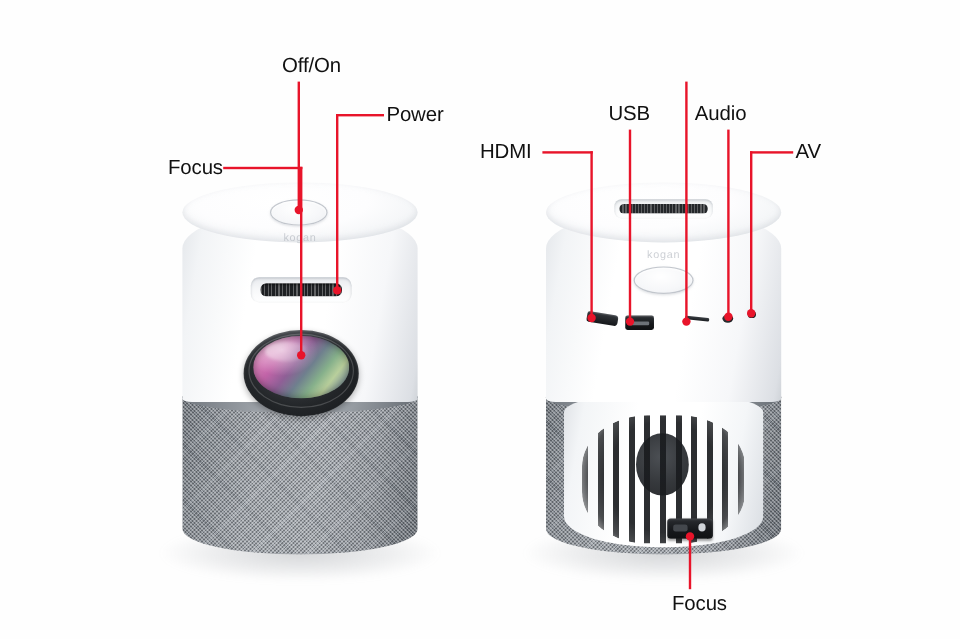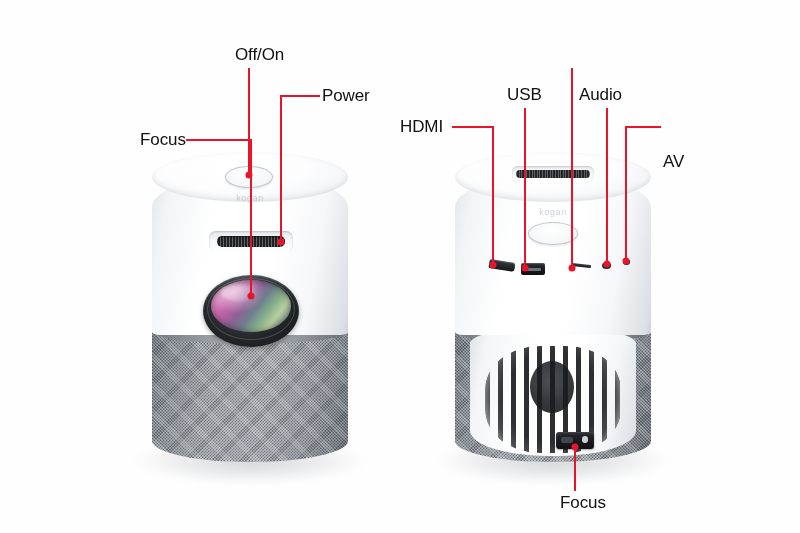--- a/index.html
+++ b/index.html
@@ -355,21 +355,21 @@
   <div class="lead-v" style="left:524px; top:108px; height:160px;"></div>
   <div class="dot" style="left:525px; top:268px;"></div>
 
   <div class="lead-v" style="left:571px; top:68px; height:200px;"></div>
   <div class="dot" style="left:572px; top:268px;"></div>
 
   <div class="label" style="left:579px; top:86px;">Audio</div>
   <div class="lead-v" style="left:606px; top:108px; height:156px;"></div>
   <div class="dot" style="left:607px; top:264px;"></div>
 
-  <div class="label" style="left:663px; top:118px;margin-top:35px;">AV</div>
+  <div class="label" style="left:663px; top:118px;">AV</div>
   <div class="lead-h" style="left:625px; top:126px; width:36px;"></div>
   <div class="lead-v" style="left:625px; top:126px; height:135px;"></div>
   <div class="dot" style="left:626px; top:261px;"></div>
 
   <div class="label" style="left:560px; top:494px;">Focus</div>
   <div class="lead-v" style="left:574px; top:447px; height:44px;"></div>
   <div class="dot" style="left:575px; top:447px;"></div>
 
 </div>
 

